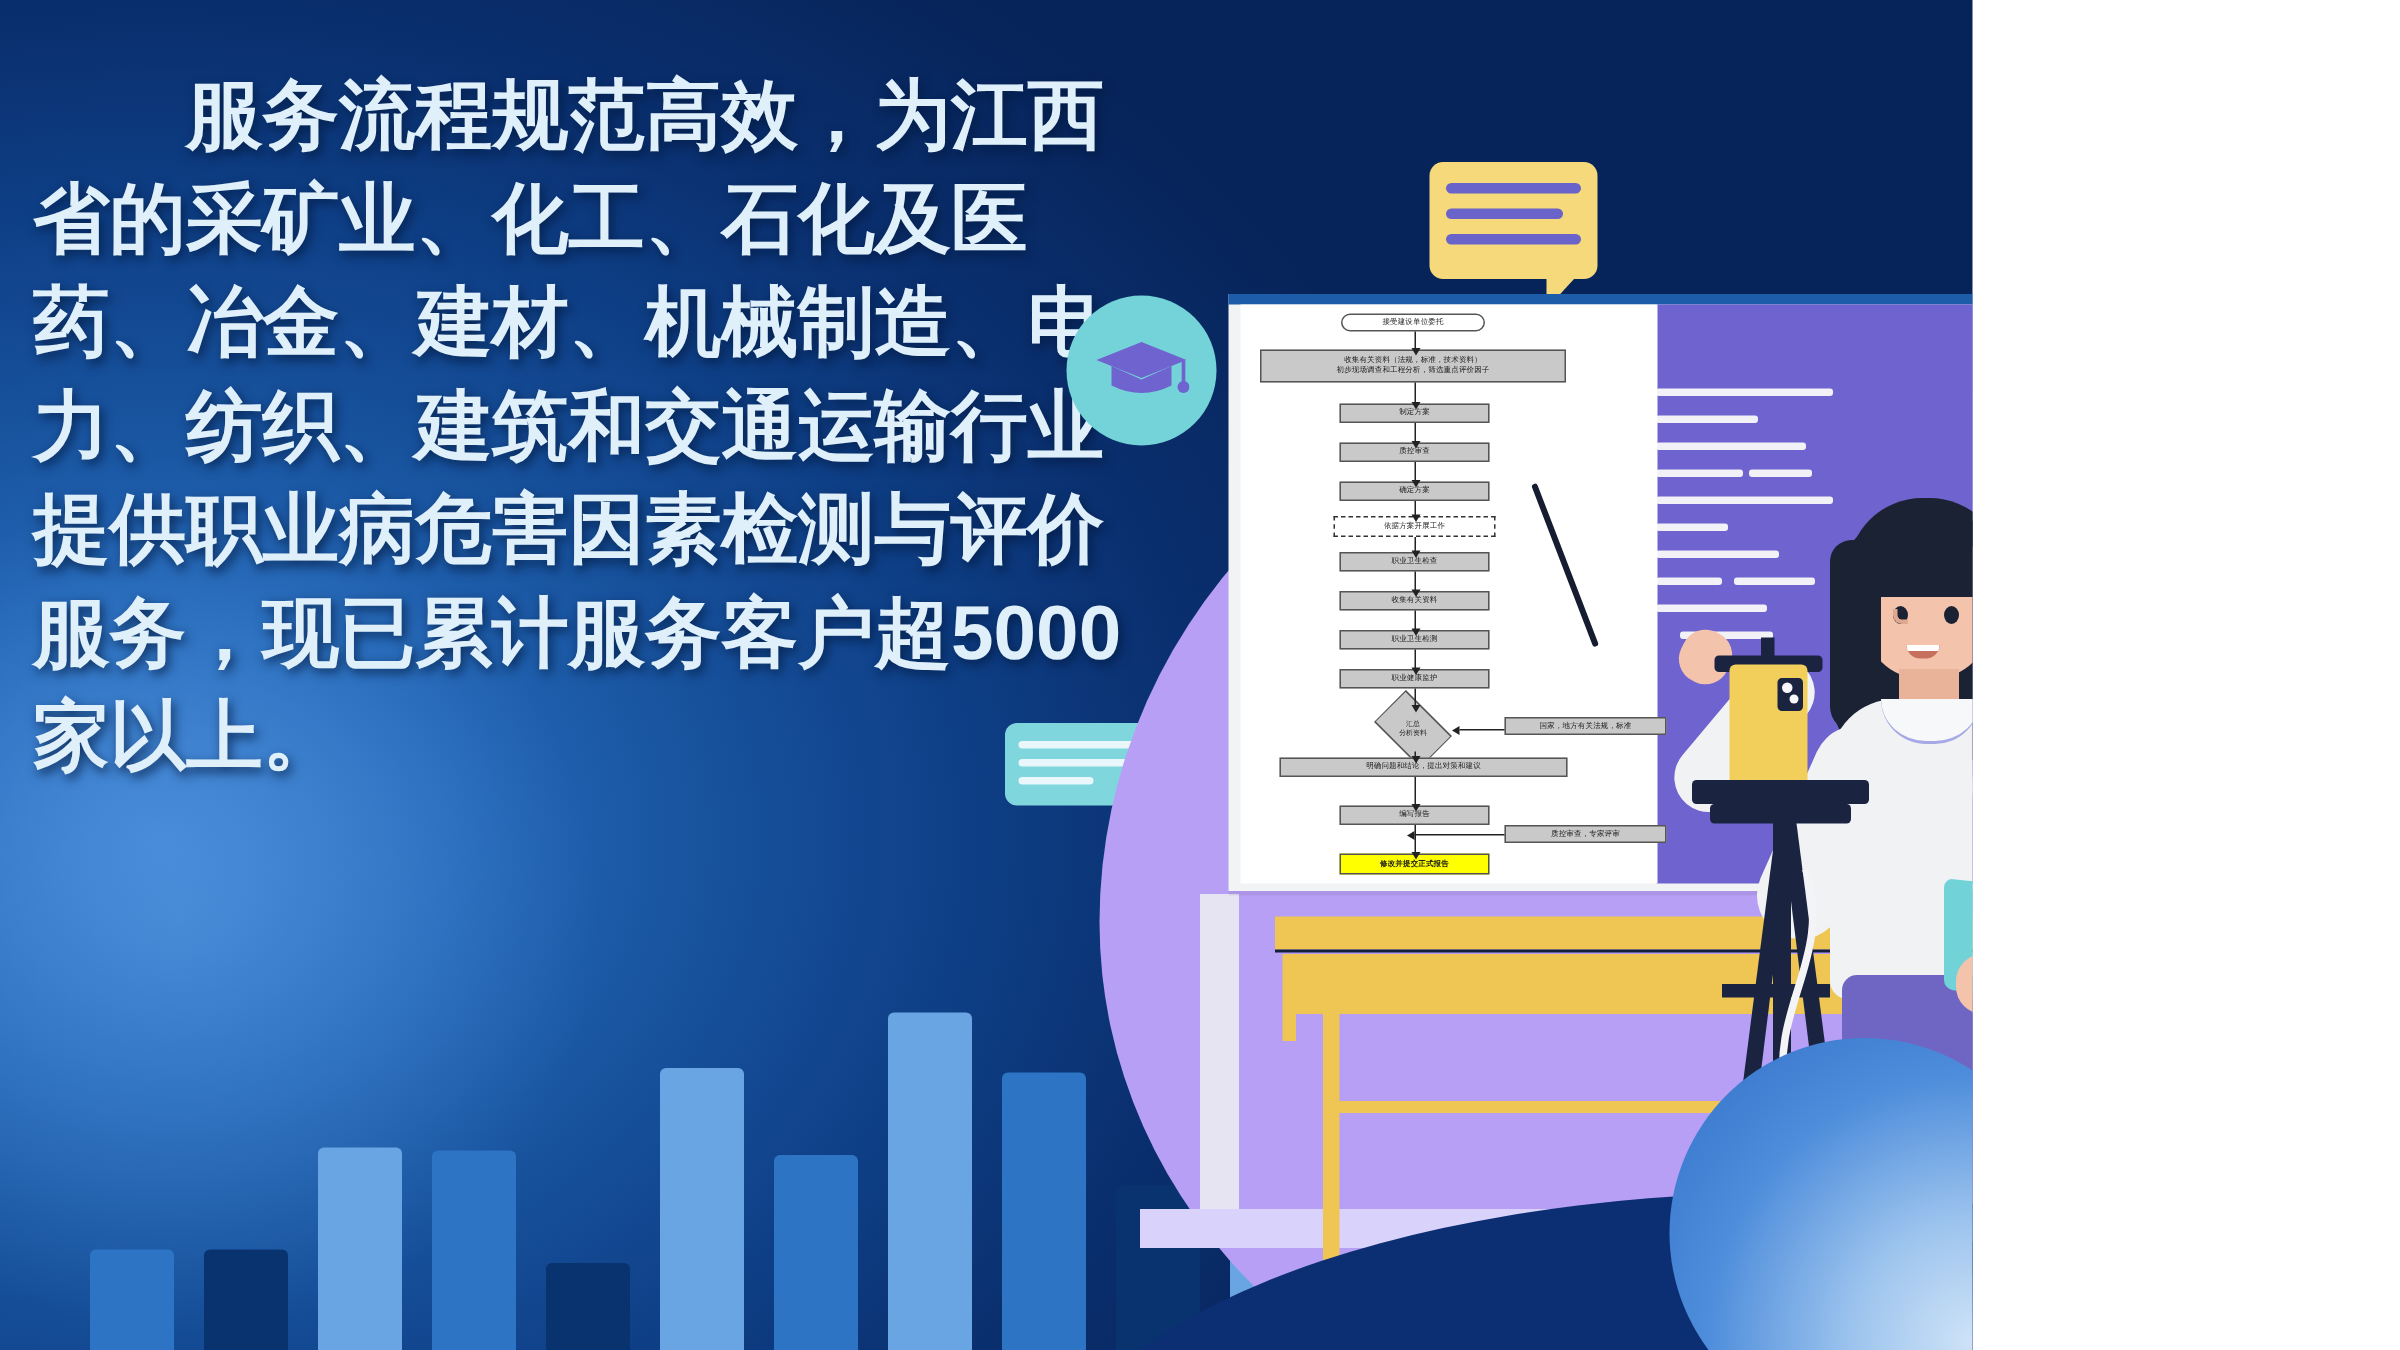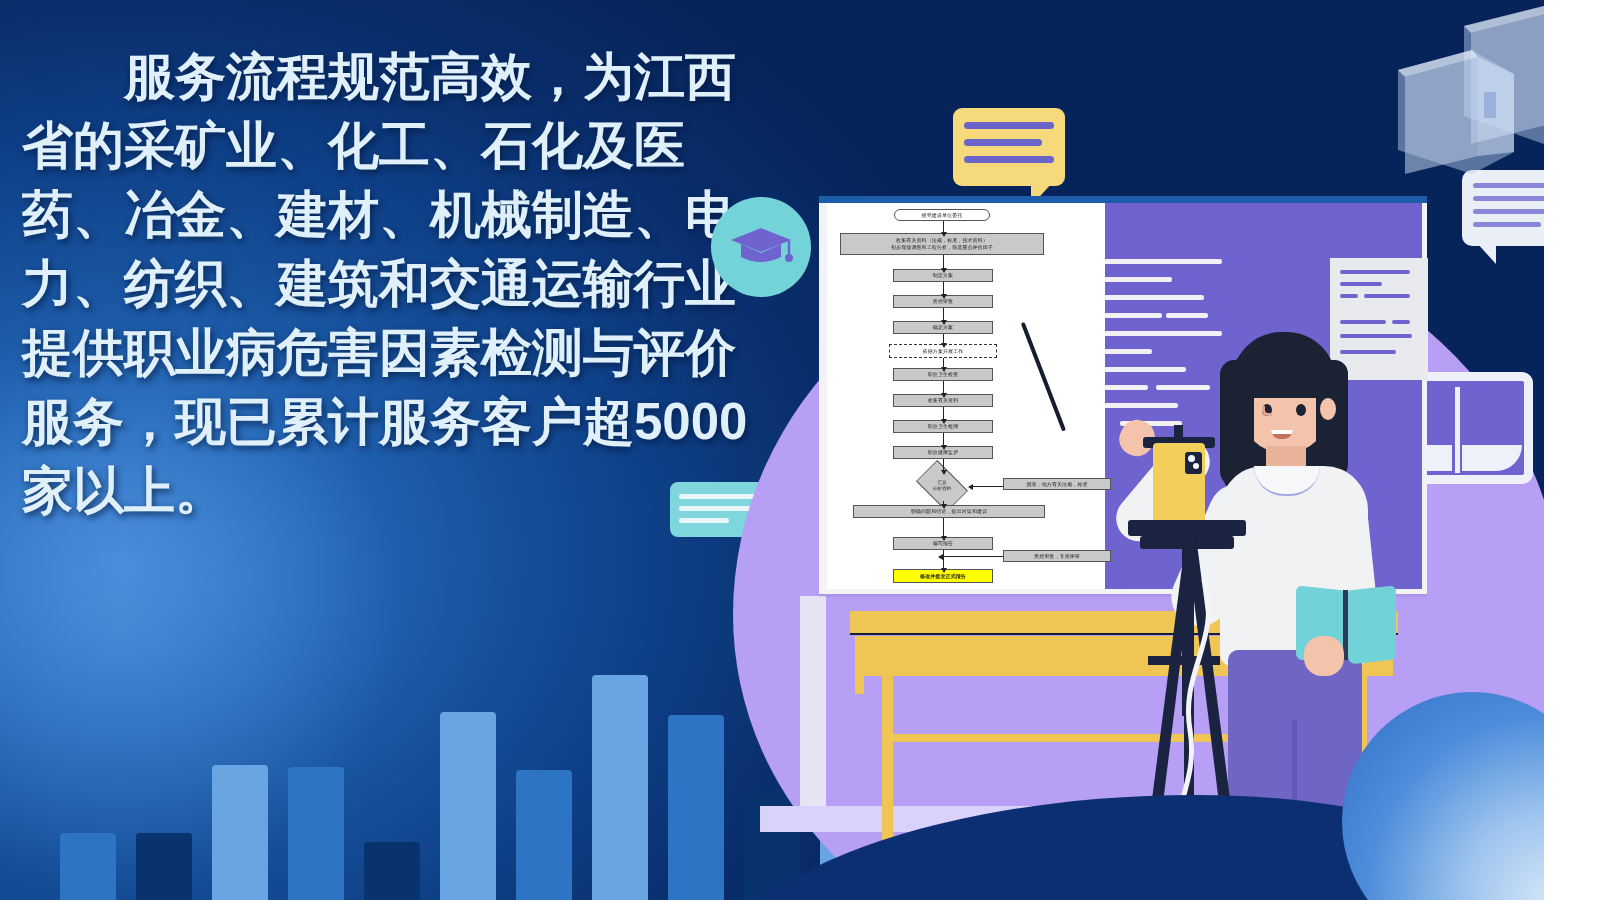--- a/index.html
+++ b/index.html
@@ -2,21 +2,21 @@
 <html><head>
 <meta charset="utf-8">
 <style>
   * { margin:0; padding:0; box-sizing:border-box; }
   html, body {
     width:1600px; height:900px;
     overflow:hidden;
     font-family:"Liberation Sans", sans-serif;
   }
   #stage {
-    position:relative; width:1544px; height:900px;
+    position:relative; width:1315px; height:900px;
     background: radial-gradient(ellipse 900px 700px at 8% 62%, #3c7fd0 0%, #2468b8 22%, #17519c 42%, #0e3f86 60%, #0a2f6e 78%, #07245a 100%);
     overflow:hidden;
   }
 
   
   .bars { position:absolute; left:0; bottom:0; width:820px; height:420px; }
   .bar { position:absolute; bottom:0; border-radius:4px 4px 0 0; }
 
   
   .glow-l { position:absolute; left:-180px; top:330px; width:600px; height:560px;

